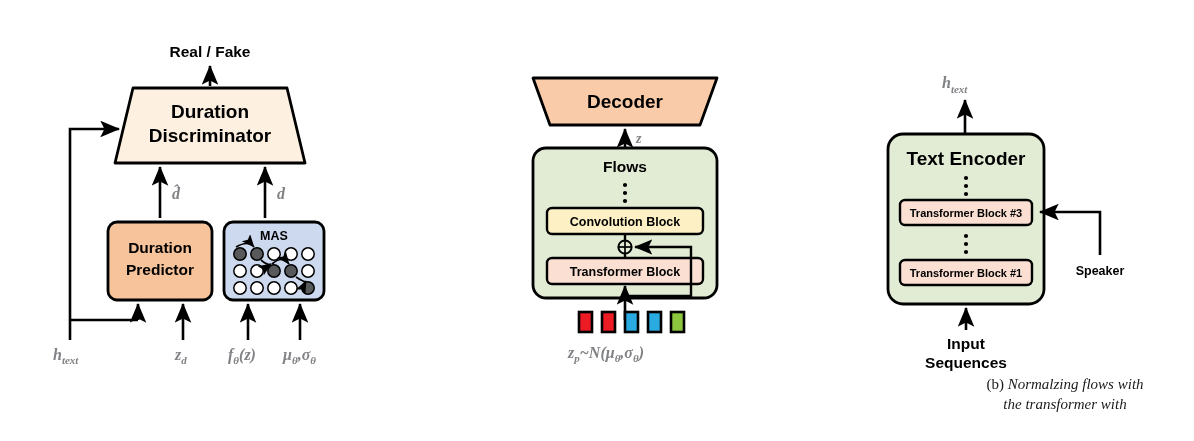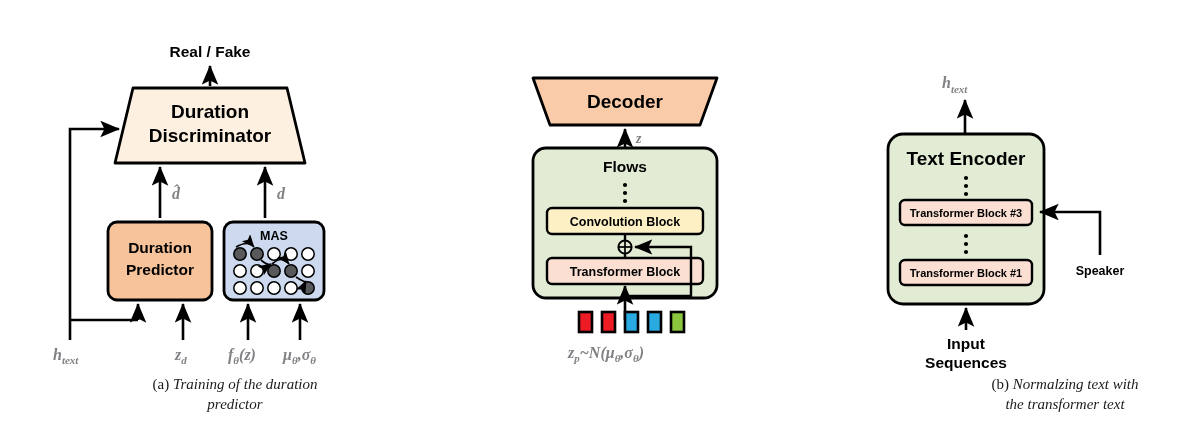--- a/index.html
+++ b/index.html
@@ -153,25 +153,20 @@
         <tspan>z</tspan><tspan class="sub" dy="4">d</tspan>
       </text>
       <text class="t-math" x="228" y="360">
         <tspan>f</tspan><tspan class="sub" dy="4">θ</tspan><tspan dy="-4">(z)</tspan>
       </text>
       <text class="t-math" x="283" y="360">
         <tspan>μ</tspan><tspan class="sub" dy="4">θ</tspan><tspan dy="-4">,</tspan><tspan>σ</tspan><tspan class="sub" dy="4">θ</tspan>
       </text>
     </svg>
 
-    <div class="caption" id="caption-a">
-      <span class="lbl">(a)</span>
-      <span>Training of the duration</span><br>
-      <span>predictor</span>
-    </div>
   </div>
 
   <div class="panel" id="panel-b">
     <svg class="canvas" viewBox="0 0 340 441">
       <defs>
         <marker id="arrB" markerWidth="9" markerHeight="9" refX="7.2" refY="3.2" orient="auto">
           <path d="M0,0 L7.6,3.2 L0,6.4 L1.6,3.2 Z" fill="#000"></path>
         </marker>
       </defs>
 
@@ -217,22 +212,22 @@
         <rect x="216" y="312" width="13" height="20" fill="#8cc63f" stroke="#000" stroke-width="2.6"></rect>
       </g>
 
       <text class="t-math" x="113" y="358">
         <tspan>z</tspan><tspan class="sub" dy="4">p</tspan><tspan dy="-4">~N(</tspan><tspan>μ</tspan><tspan class="sub" dy="4">θ</tspan><tspan dy="-4">,</tspan><tspan>σ</tspan><tspan class="sub" dy="4">θ</tspan><tspan dy="-4">)</tspan>
       </text>
     </svg>
 
     <div class="caption" id="caption-b">
       <span class="lbl">(b)</span>
-      <span>Normalzing text with</span><br>
-      <span>the transformer text</span>
+      <span>Normalzing flows with</span><br>
+      <span>the transformer with</span>
     </div>
   </div>
 
   <div class="panel" id="panel-c">
     <svg class="canvas" viewBox="0 0 404 441">
       <defs>
         <marker id="arrC" markerWidth="9" markerHeight="9" refX="7.2" refY="3.2" orient="auto">
           <path d="M0,0 L7.6,3.2 L0,6.4 L1.6,3.2 Z" fill="#000"></path>
         </marker>
       </defs>

